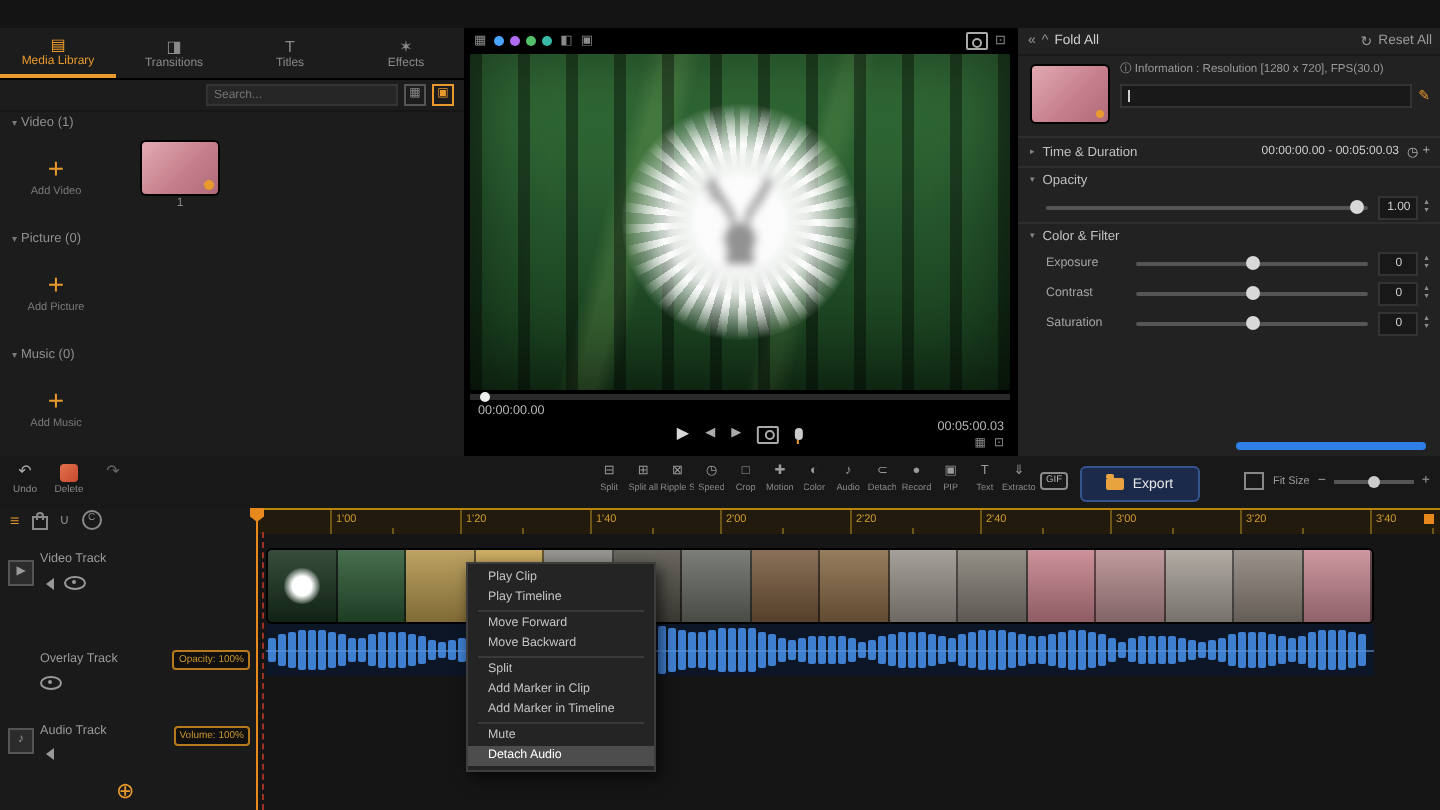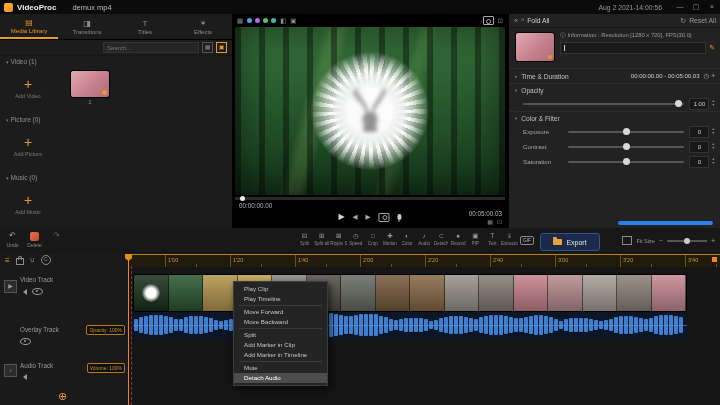--- a/index.html
+++ b/index.html
@@ -162,30 +162,20 @@
   .ctx{position:absolute;left:233px;top:281px;width:93px;background:#242424;border:1px solid #3d3d3d;box-shadow:2px 3px 7px rgba(0,0,0,.65);z-index:50;padding:2px 0;}
   .ctx-item{height:10px;line-height:10px;font-size:6.2px;color:#c5c5c5;padding-left:10px;white-space:nowrap;}
   .ctx-item.hl{background:#4d4d4d;color:#fff;}
   .ctx-sep{height:1px;background:#3a3a3a;margin:1px 5px;}
 </style>
 </head>
 <body>
 
 <div class="app">
 
-  <div class="titlebar">
-    <span class="logo"></span>
-    <span class="app-name">VideoProc</span>
-    <span class="doc-name">demux mp4</span>
-    <span class="sp"></span>
-    <span class="tb-datetime">Aug 2 2021-14:00:56</span>
-    <span class="winbtn">—</span>
-    <span class="winbtn">▢</span>
-    <span class="winbtn">×</span>
-  </div>
 
   <div class="library">
     <div class="lib-tabs">
         <div class="tab active">
           <span class="tab-ico">▤</span>
           <span class="tab-label">Media Library</span>
         </div>
         <div class="tab">
           <span class="tab-ico">◨</span>
           <span class="tab-label">Transitions</span>

